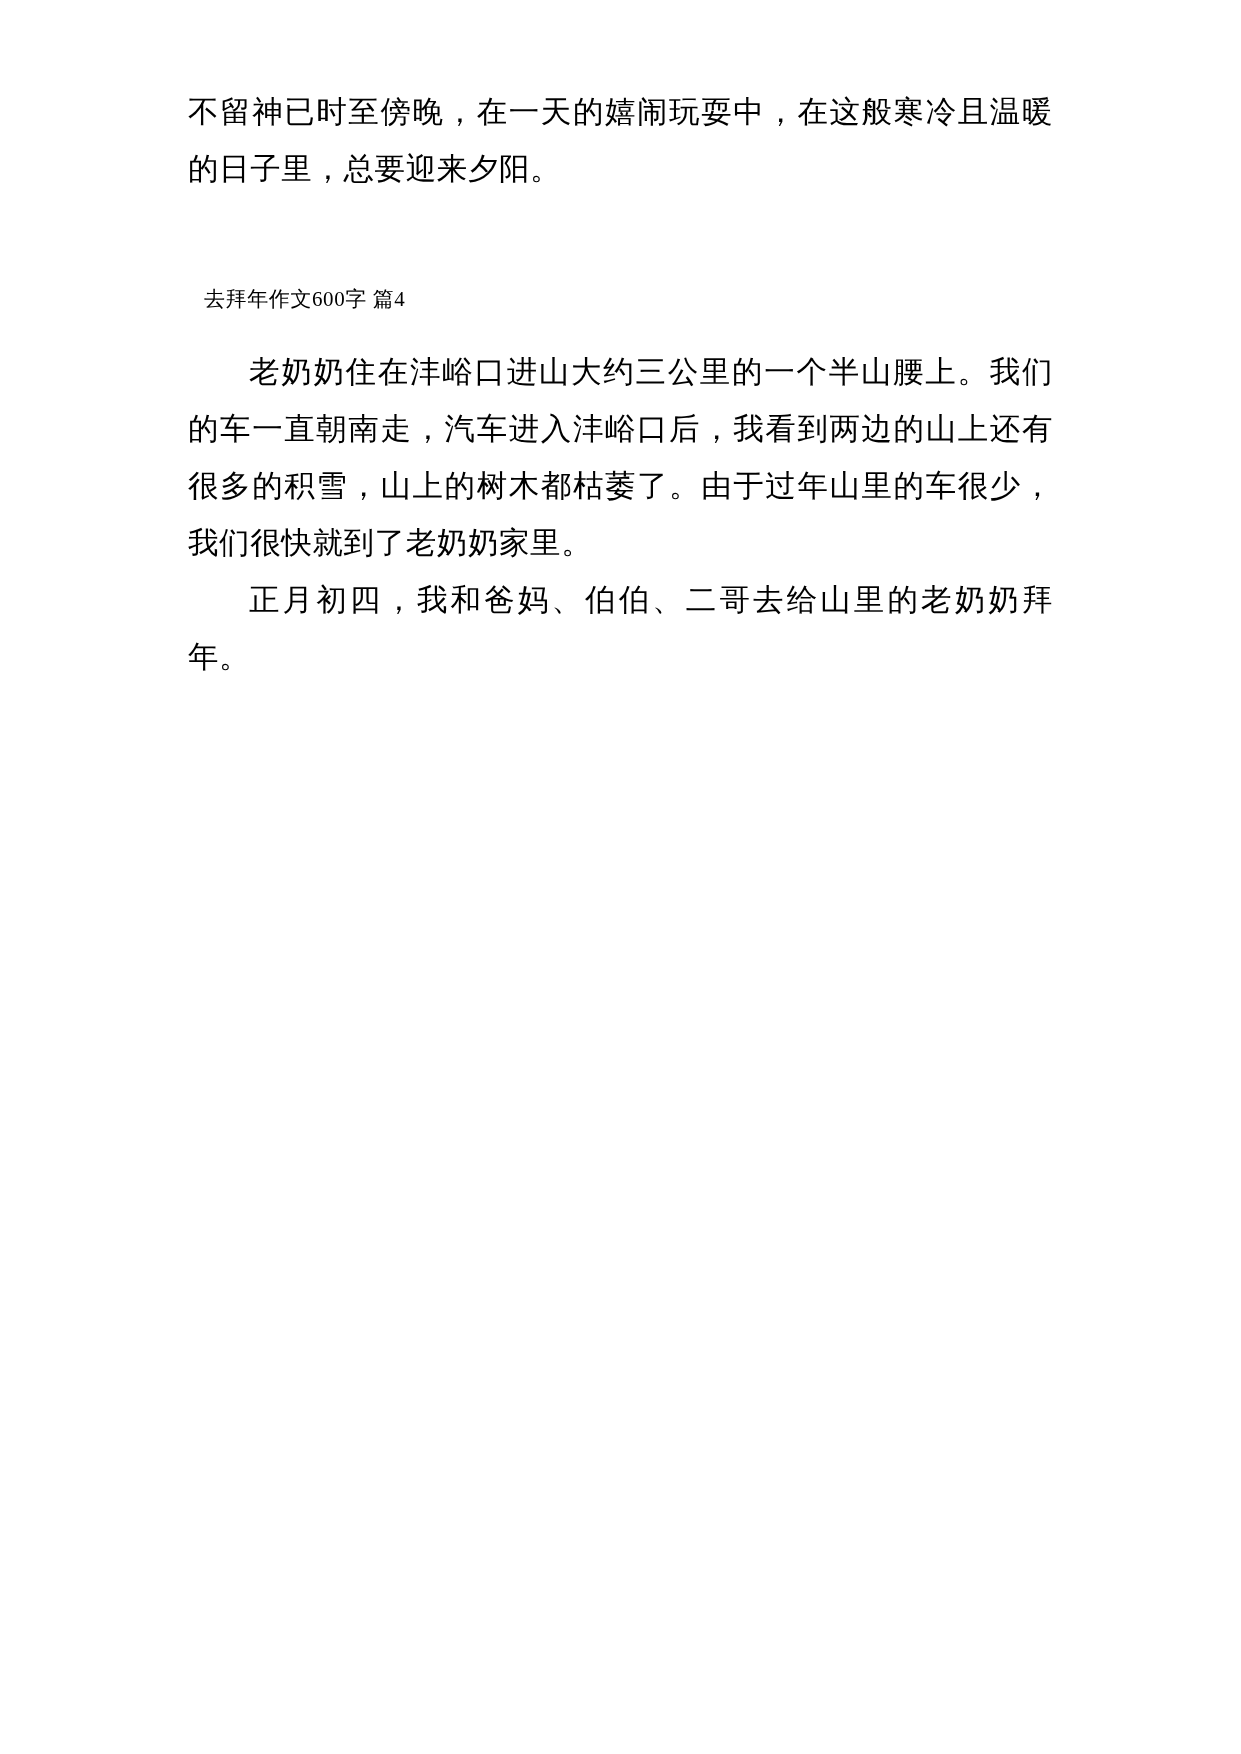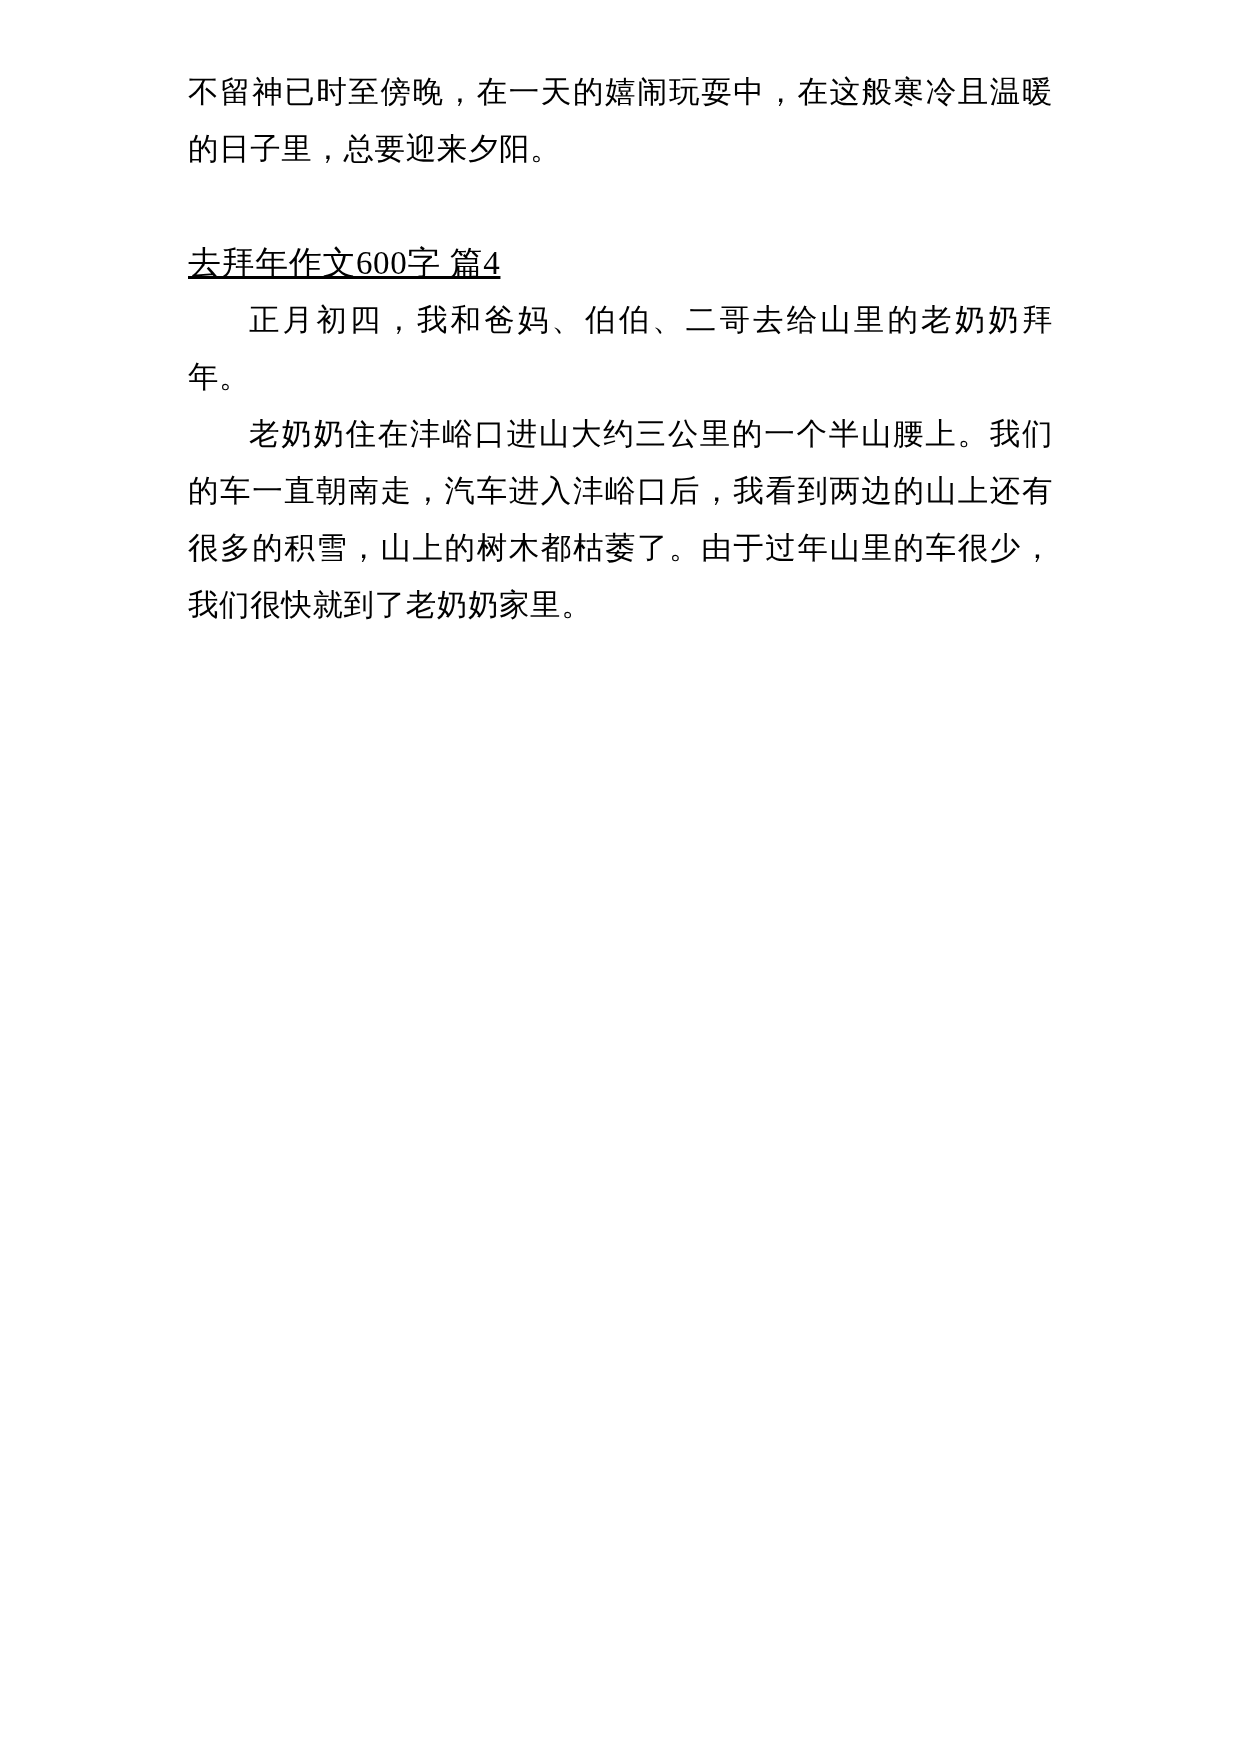--- a/index.html
+++ b/index.html
@@ -12,60 +12,59 @@
     height: 1754px;
     font-family: "Liberation Serif", "DejaVu Serif", serif;
     color: #000000;
     overflow: hidden;
   }
   .page {
     position: relative;
     width: 1232px;
     height: 1754px;
     box-sizing: border-box;
-    padding: 64px 188px 0 188px;
+    padding: 84px 188px 0 188px;
   }
   .doc-body {
     width: 865px;
   }
   p.para {
     margin: 0 0 0 0;
     font-size: 30.5px;
     line-height: 57px;
     text-align: justify;
     text-justify: inter-ideograph;
     letter-spacing: 0.6px;
     word-break: break-all;
   }
   p.indent {
     text-indent: 61px;
   }
   .heading {
-    margin: 0;
-    font-size: 33px;
+    margin: 16px;
+    font-size: 21px;
     line-height: 57px;
     letter-spacing: 0.6px;
-    text-decoration: underline;
   }
   .spacer-lg { height: 57px; }
 </style>
 </head>
 <body>
 
 <div class="page">
   <div class="doc-body">
 
     <p class="para">不留神已时至傍晚，在一天的嬉闹玩耍中，在这般寒冷且温暖的日子里，总要迎来夕阳。</p>
 
 
     <div class="spacer-lg"></div>
 
     <p class="heading">去拜年作文600字  篇4</p>
 
+    <p class="para indent">老奶奶住在沣峪口进山大约三公里的一个半山腰上。我们的车一直朝南走，汽车进入沣峪口后，我看到两边的山上还有很多的积雪，山上的树木都枯萎了。由于过年山里的车很少，我们很快就到了老奶奶家里。</p>
+
     <p class="para indent">正月初四，我和爸妈、伯伯、二哥去给山里的老奶奶拜年。</p>
-
-    <p class="para indent">老奶奶住在沣峪口进山大约三公里的一个半山腰上。我们的车一直朝南走，汽车进入沣峪口后，我看到两边的山上还有很多的积雪，山上的树木都枯萎了。由于过年山里的车很少，我们很快就到了老奶奶家里。</p>
 
 
 
 
   </div>
 </div>
 
 </body></html>

